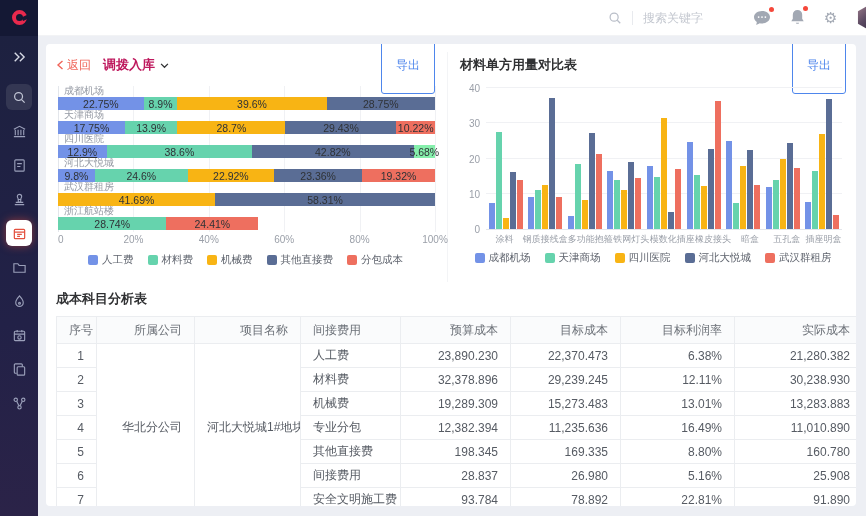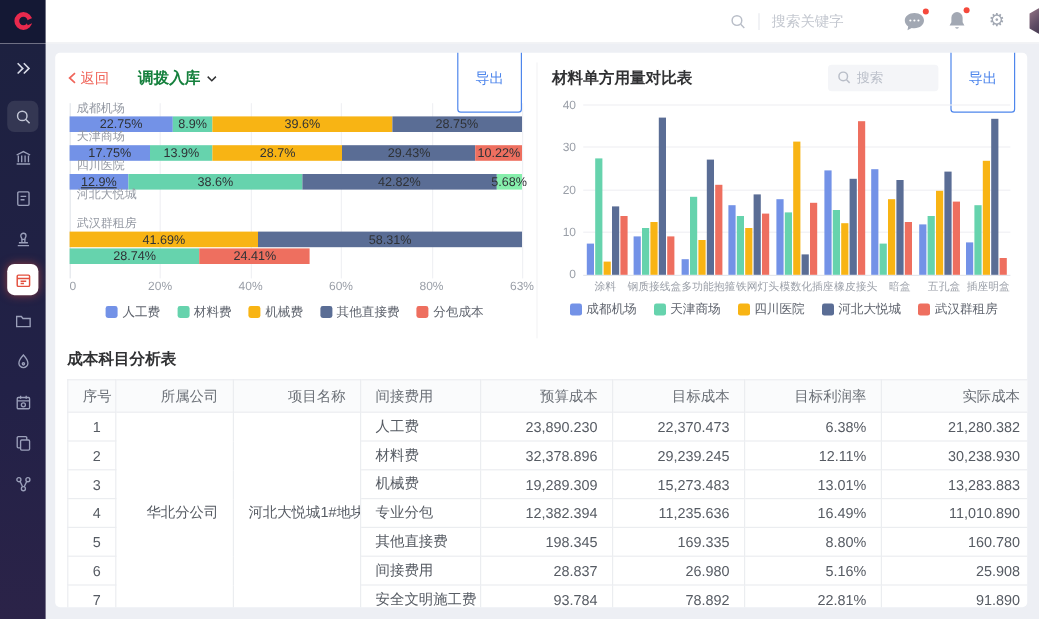--- a/index.html
+++ b/index.html
@@ -39,21 +39,21 @@
   
   .main { position:absolute; top:36px; left:38px; width:828px; height:480px; padding:8px 10px 10px 8px; }
   .card { background:#fff; border-radius:4px; width:100%; height:100%; padding:8px 10px 6px 10px; overflow:hidden; }
 
   .charts { display:flex; height:230px; }
   .chart-left { width:392px; flex:0 0 392px; padding-right:12px; border-right:1px solid #f3f4f6; }
   .chart-right { flex:1; padding-left:12px; }
 
   .panel-head { display:flex; align-items:center; height:26px; }
   .back-link { display:flex; align-items:center; gap:3px; color:#f0655a; font-size:12px; cursor:pointer; }
-  .panel-title { font-size:13px; font-weight:bold; color:#15803d; margin-left:24px; display:flex; align-items:center; gap:5px; cursor:pointer; }
+  .panel-title { font-size:13px; font-weight:bold; color:#be185d; margin-left:12px; display:flex; align-items:center; gap:5px; cursor:pointer; }
   .panel-title .caret { color:#303133; margin-top:2px; }
   .rp-title { font-size:13px; font-weight:bold; color:#303133; }
   .export-btn { margin-left:auto; border:1px solid #4e86ec; color:#4e86ec; background:#fff; font-size:12px;
     line-height:1; padding:22px 14px; border-radius:3px; cursor:pointer; }
   .mini-search { position:relative; margin-left:auto; margin-right:10px; }
   .mini-search input { width:92px; height:22px; border:none; outline:none; background:#f4f5f8; border-radius:3px;
     font-size:11px; padding:0 6px 0 24px; color:#666; }
   .mini-search input::placeholder { color:#b9bec8; }
   .mini-search .mag { position:absolute; left:7px; top:4px; color:#b9bec8; }
   .mini-search + .export-btn { margin-left:0; }
@@ -256,42 +256,50 @@
               <div class="h-cat">四川医院</div>
               <div class="h-bar">
                 <div class="h-seg" style="width: 12.9%; background: rgb(115, 146, 231); text-decoration: underline;">12.9%</div>
                 <div class="h-seg" style="width: 38.6%; background: rgb(102, 211, 173);">38.6%</div>
                 <div class="h-seg" style="width: 42.82%; background: rgb(90, 109, 149);">42.82%</div>
                 <div class="h-seg" style="width: 5.68%; background: #86efac;">5.68%</div>
               </div>
             </div>
             <div class="h-row">
               <div class="h-cat">河北大悦城</div>
+              <div class="h-bar">
+                <div class="h-seg" style="width: 9.8%; background: rgb(115, 146, 231);">9.8%</div>
+                <div class="h-seg" style="width: 24.6%; background: rgb(102, 211, 173);">24.6%</div>
+                <div class="h-seg" style="width: 22.92%; background: rgb(248, 180, 20);">22.92%</div>
+                <div class="h-seg" style="width: 23.36%; background: rgb(90, 109, 149);">23.36%</div>
+                <div class="h-seg" style="width: 19.32%; background: rgb(238, 111, 95);">19.32%</div>
+              </div>
             </div>
             <div class="h-row">
               <div class="h-cat">武汉群租房</div>
               <div class="h-bar">
                 <div class="h-seg" style="width: 41.69%; background: rgb(248, 180, 20);">41.69%</div>
                 <div class="h-seg" style="width: 58.31%; background: rgb(90, 109, 149);">58.31%</div>
               </div>
             </div>
             <div class="h-row">
+              <div class="h-cat">浙江航站楼</div>
               <div class="h-bar">
                 <div class="h-seg" style="width: 28.74%; background: rgb(102, 211, 173);">28.74%</div>
                 <div class="h-seg" style="width: 24.41%; background: rgb(238, 111, 95);">24.41%</div>
               </div>
             </div>
           </div>
         <div class="h-axis" id="stacked-axis">
             <span style="left: 0%;">0</span>
             <span style="left: 20%;">20%</span>
             <span style="left: 40%;">40%</span>
             <span style="left: 60%;">60%</span>
             <span style="left: 80%;">80%</span>
-            <span style="left: 100%;">63%</span>
+            <span style="left: 100%;">100%</span>
           </div>
         <div class="legend" id="stacked-legend">
             <span class="legend-item">
               <span class="legend-swatch" style="background: rgb(115, 146, 231);"></span>
               <span>人工费</span>
             </span>
             <span class="legend-item">
               <span class="legend-swatch" style="background: rgb(102, 211, 173);"></span>
               <span>材料费</span>
             </span>
@@ -306,29 +314,20 @@
             <span class="legend-item">
               <span class="legend-swatch" style="background: rgb(238, 111, 95);"></span>
               <span>分包成本</span>
             </span>
           </div>
       </div>
 
       <div class="chart-right">
         <div class="panel-head">
           <span class="rp-title">材料单方用量对比表</span>
-          <span class="mini-search">
-            <span class="mag">
-              <svg width="13" height="13" viewBox="0 0 16 16" fill="none" stroke="currentColor" stroke-width="1.5">
-                  <circle cx="7" cy="7" r="4.4"></circle>
-                  <line x1="10.4" y1="10.4" x2="13.6" y2="13.6"></line>
-                </svg>
-            </span>
-            <input placeholder="搜索" style="">
-          </span>
           <button class="export-btn">导出</button>
         </div>
         <div class="v-wrap">
           <div class="v-plot" id="grouped-plot">
               <div class="v-ylabel" style="bottom: 0%;">0</div>
               <div class="v-gridline" style="bottom: 25%;"></div>
               <div class="v-ylabel" style="bottom: 25%;">10</div>
               <div class="v-gridline" style="bottom: 50%;"></div>
               <div class="v-ylabel" style="bottom: 50%;">20</div>
               <div class="v-gridline" style="bottom: 75%;"></div>

